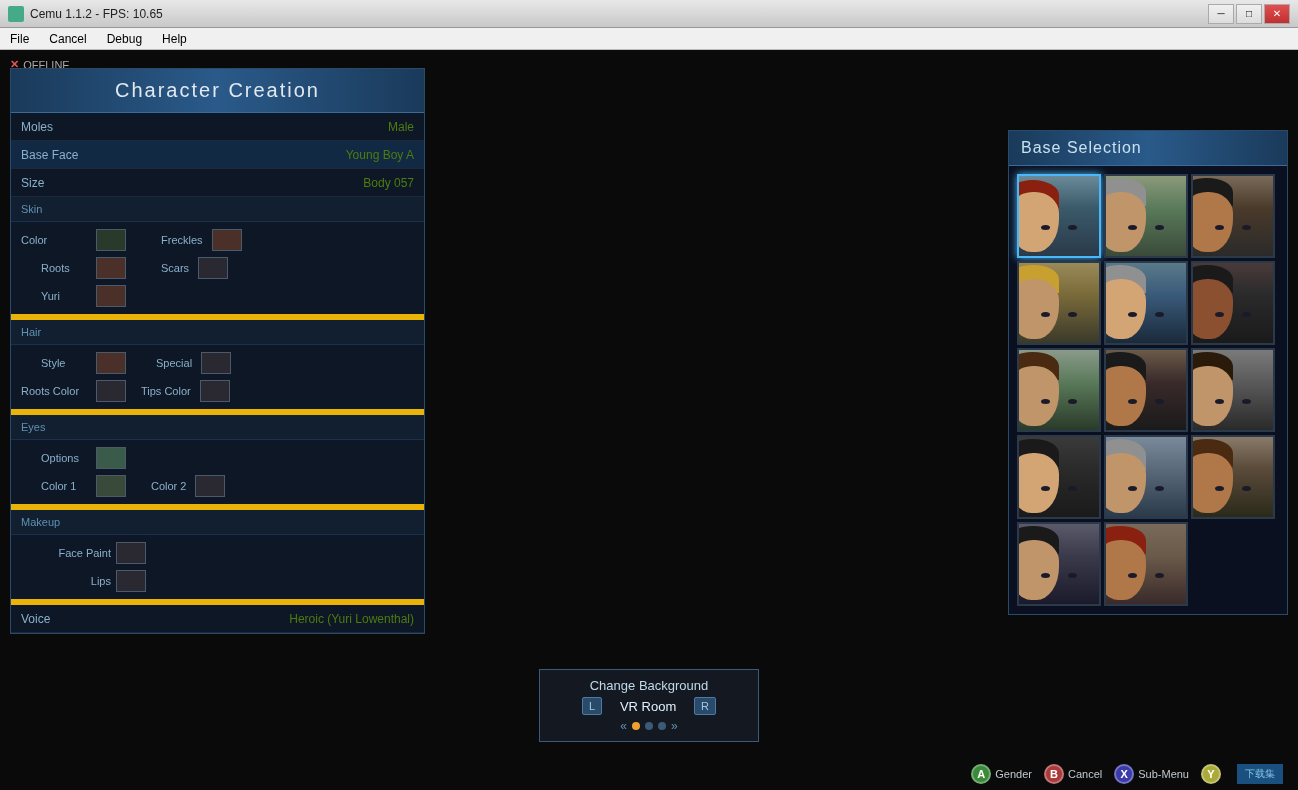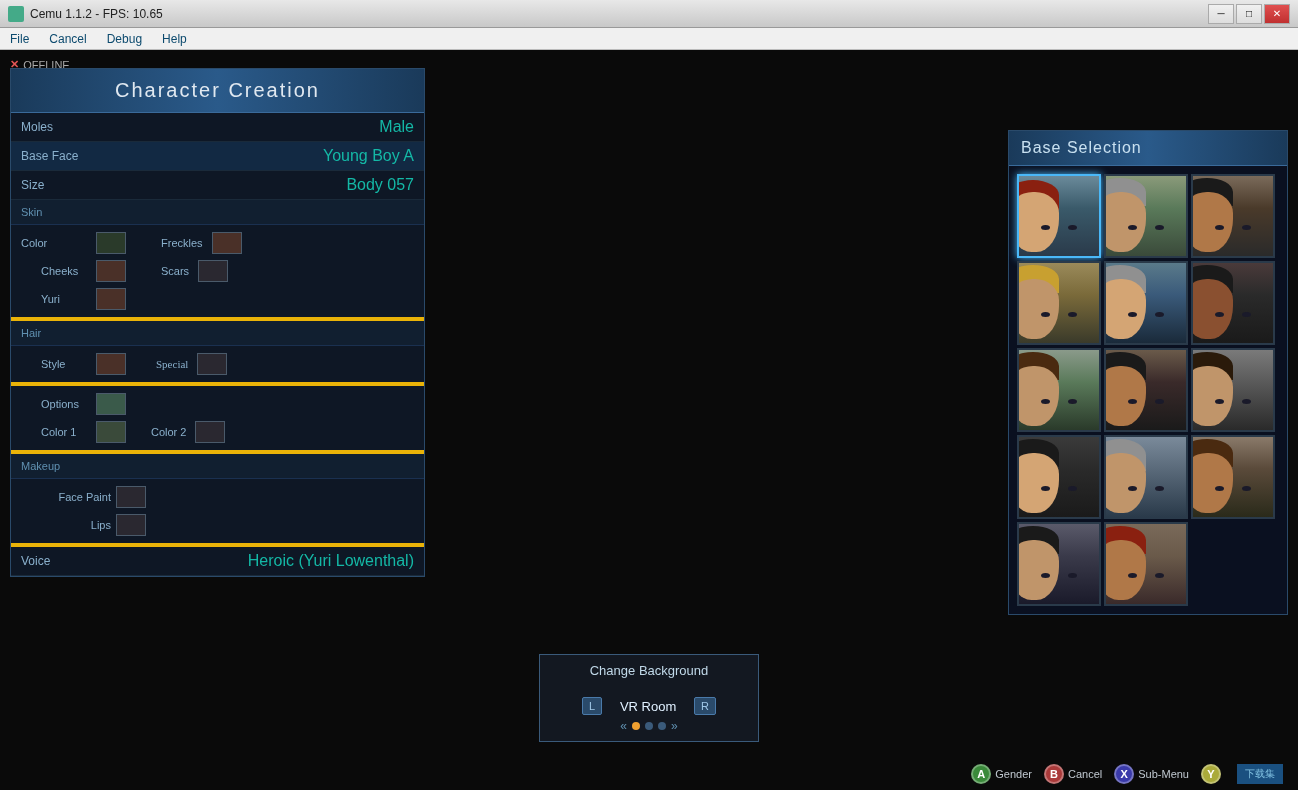--- a/index.html
+++ b/index.html
@@ -51,21 +51,21 @@
     #menubar {
       background: #f0f0f0;
       height: 22px;
       display: flex;
       align-items: center;
       border-bottom: 1px solid #bbb;
     }
     .menu-item {
       padding: 2px 10px;
       font-size: 12px;
-      color: #0c4a6e;
+      color: #000000;
       cursor: pointer;
     }
 
     
     #main {
       background: #0a0a0a;
       width: 1298px;
       height: 740px;
       position: relative;
     }
@@ -111,22 +111,22 @@
       background: rgba(20,50,80,0.7);
     }
 
     .cc-label {
       color: #8ab0cc;
       font-size: 12px;
       min-width: 80px;
     }
 
     .cc-value {
-      color: #14b8a6;
-      font-size: 16px;
+      color: #4d7c0f;
+      font-size: 12px;
       margin-left: auto;
     }
 
     .section-header {
       background: rgba(20,40,60,0.5);
       padding: 6px 10px;
       color: #6090b0;
       font-size: 11px;
       border-bottom: 1px solid #1a3050;
     }
@@ -138,21 +138,21 @@
     }
     .color-swatch.dark-green { background: #2a3a2a; }
     .color-swatch.medium-brown { background: #4a3028; }
     .color-swatch.dark-gray { background: #2a2830; }
     .color-swatch.eye-green { background: #3a5a4a; }
     .color-swatch.eye-color { background: #3a4a3a; }
 
     
     .skin-section {
       padding: 4px 10px;
-      border-bottom: 4px solid #eab308;
+      border-bottom: 6px solid #eab308;
     }
     .skin-row {
       display: flex;
       align-items: center;
       padding: 3px 0;
       gap: 5px;
     }
 
     
     #base-selection {
@@ -198,21 +198,21 @@
       transform: translateX(-50%);
       background: rgba(20,25,35,0.95);
       border: 1px solid #3a5a7a;
       padding: 8px 16px;
       text-align: center;
       min-width: 220px;
     }
     #change-bg-label {
       color: #c0d8e8;
       font-size: 13px;
-      margin-bottom: 19px;
+      margin-bottom: 4px;
     }
     #change-bg-controls {
       display: flex;
       align-items: center;
       justify-content: center;
       gap: 6px;
     }
     .bg-btn {
       background: #2a4a6a;
       border: 1px solid #4a7aaa;
@@ -374,41 +374,48 @@
 
     <div class="section-header">Skin</div>
     <div class="skin-section">
       <div class="skin-row">
         <span style="color:#8ab0cc;font-size:11px;min-width:70px;">Color</span>
         <div class="color-swatch dark-green"></div>
         <span style="color:#8ab0cc;font-size:11px;margin-left:30px;">Freckles</span>
         <div class="color-swatch medium-brown" style="margin-left:4px;"></div>
       </div>
       <div class="skin-row">
-        <span style="color:#8ab0cc;font-size:11px;min-width:70px;padding-left:20px;">Cheeks</span>
+        <span style="color:#8ab0cc;font-size:11px;min-width:70px;padding-left:20px;">Roots</span>
         <div class="color-swatch medium-brown"></div>
         <span style="color:#8ab0cc;font-size:11px;margin-left:30px;">Scars</span>
         <div class="color-swatch dark-gray" style="margin-left:4px;"></div>
       </div>
       <div class="skin-row">
         <span style="color:#8ab0cc;font-size:11px;min-width:70px;padding-left:20px;">Yuri</span>
         <div class="color-swatch medium-brown"></div>
       </div>
     </div>
 
     <div class="section-header">Hair</div>
     <div class="skin-section">
       <div class="skin-row">
         <span style="color:#8ab0cc;font-size:11px;min-width:70px;padding-left:20px;">Style</span>
         <div class="color-swatch medium-brown"></div>
-        <span style="color:#8ab0cc;font-size:11px;margin-left:25px;font-family:Liberation Serif, serif;">Special</span>
+        <span style="color:#8ab0cc;font-size:11px;margin-left:25px;">Special</span>
         <div class="color-swatch dark-gray" style="margin-left:4px;"></div>
       </div>
-    </div>
-
+      <div class="skin-row">
+        <span style="color:#8ab0cc;font-size:11px;min-width:70px;">Roots Color</span>
+        <div class="color-swatch dark-gray"></div>
+        <span style="color:#8ab0cc;font-size:11px;margin-left:10px;">Tips Color</span>
+        <div class="color-swatch dark-gray" style="margin-left:4px;"></div>
+      </div>
+    </div>
+
+    <div class="section-header">Eyes</div>
     <div class="skin-section">
       <div class="skin-row">
         <span style="color:#8ab0cc;font-size:11px;min-width:70px;padding-left:20px;">Options</span>
         <div class="color-swatch eye-green"></div>
       </div>
       <div class="skin-row">
         <span style="color:#8ab0cc;font-size:11px;min-width:70px;padding-left:20px;">Color 1</span>
         <div class="color-swatch eye-color"></div>
         <span style="color:#8ab0cc;font-size:11px;margin-left:20px;">Color 2</span>
         <div class="color-swatch dark-gray" style="margin-left:4px;"></div>

